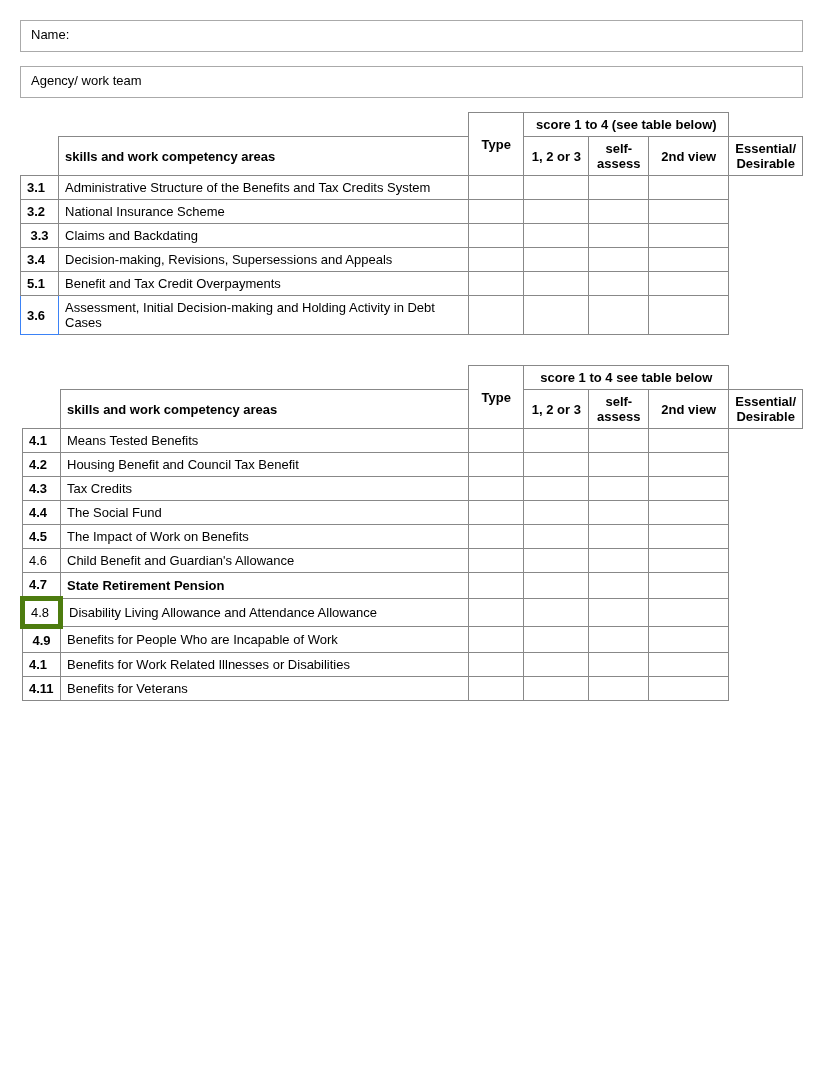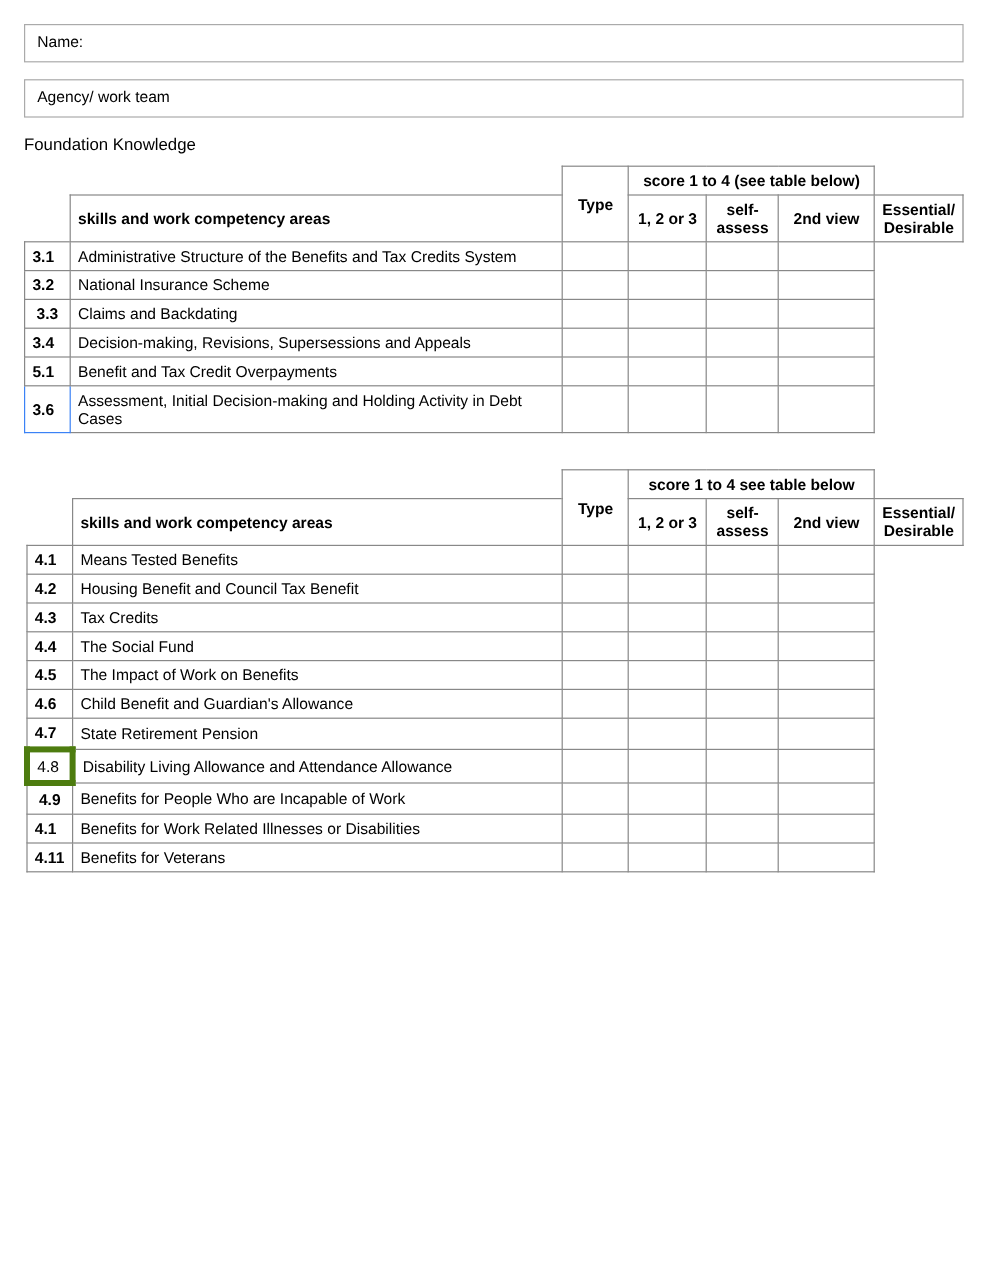--- a/index.html
+++ b/index.html
@@ -74,21 +74,20 @@
 
 <div class="form-field">
   <span>Name:</span>
 </div>
 
 <div class="form-field">
   <span>Agency/ work team</span>
 </div>
 
 <div class="section-wrapper">
-  <div class="section-title">Foundation Knowledge</div>
 
   <table class="comp-table">
     <thead>
       <tr>
         <td style="border:none; width:38px;"></td>
         <td style="border:none;"></td>
         <th class="type-col" rowspan="2" style="border:1px solid #888;">Type</th>
         <th colspan="3" class="merged-header" style="border:1px solid #888;">score 1 to 4 (see table below)</th>
       </tr>
       <tr>
@@ -207,30 +206,30 @@
     </tr>
         <tr>
       <td style="border:1px solid #888; width:38px; font-weight:bold;">4.5</td>
       <td style="border:1px solid #888;">The Impact of Work on Benefits</td>
       <td style="border:1px solid #888; width:55px;"></td>
       <td style="border:1px solid #888; width:65px;"></td>
       <td style="border:1px solid #888; width:55px;"></td>
       <td style="border:1px solid #888; width:80px;"></td>
     </tr>
         <tr>
-      <td style="border:1px solid #888; width:38px; font-weight:bold;">4.6</td>
+      <td style="border:1px solid #888; width:38px; font-weight:normal;">4.6</td>
       <td style="border:1px solid #888;">Child Benefit and Guardian's Allowance</td>
       <td style="border:1px solid #888; width:55px;"></td>
       <td style="border:1px solid #888; width:65px;"></td>
       <td style="border:1px solid #888; width:55px;"></td>
       <td style="border:1px solid #888; width:80px;"></td>
     </tr>
         <tr>
       <td style="border:1px solid #888; width:38px; font-weight:bold;">4.7</td>
-      <td style="border:1px solid #888;">State Retirement Pension</td>
+      <td style="border:1px solid #888;font-weight:bold;">State Retirement Pension</td>
       <td style="border:1px solid #888; width:55px;"></td>
       <td style="border:1px solid #888; width:65px;"></td>
       <td style="border:1px solid #888; width:55px;"></td>
       <td style="border:1px solid #888; width:80px;"></td>
     </tr>
         <tr>
       <td style="border:5px solid #4d7c0f; width:38px; font-weight:normal;">4.8</td>
       <td style="border:1px solid #888;">Disability Living Allowance and Attendance Allowance</td>
       <td style="border:1px solid #888; width:55px;"></td>
       <td style="border:1px solid #888; width:65px;"></td>

